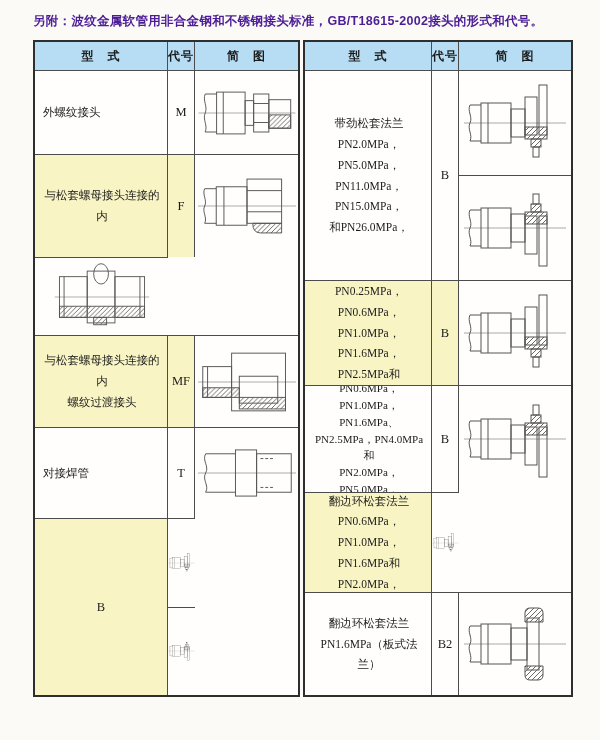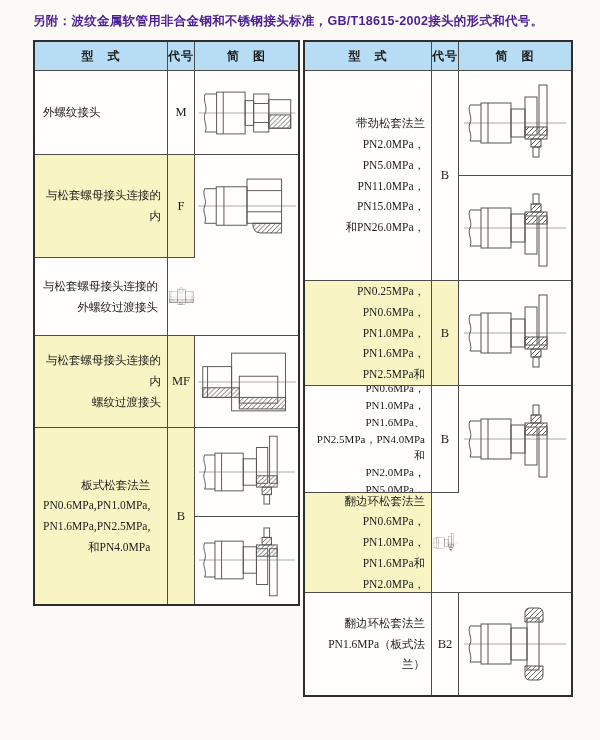--- a/index.html
+++ b/index.html
@@ -26,21 +26,21 @@
     border-right:1px solid #4c4c4c; border-top:1px solid #4c4c4c;
     box-sizing:border-box; background:#fffefd; overflow:hidden;
   }
   .tr:first-child .td{ border-top:none; }
   .td:last-child{ border-right:none;font-family:Liberation Serif, serif; }
   .th{
     background:#b6ddf3; display:flex; align-items:center; justify-content:center;
     font-size:12px; font-weight:600; letter-spacing:1px;
   }
   .type{
-    display:flex; align-items:center; text-align:right;
+    display:flex; align-items:center; text-align:center;
     padding:4px 6px 4px 8px; font-size:11.5px; line-height:1.8;
     white-space:pre-line;
   }
   .tight{ line-height:1.52; font-size:11px; }
   .code{ display:flex; align-items:center; justify-content:center; font-size:12.5px; }
   .diag{ display:flex; align-items:center; justify-content:center; }
   .diag.split{ flex-direction:column; align-items:stretch; padding:0; }
   .half{ flex:1; display:flex; align-items:center; justify-content:center; }
   .half + .half{ border-top:1px solid #4c4c4c; }
   .hl{ background:#f8f4c4; }
@@ -176,46 +176,49 @@
       <div class="td type hl">与松套螺母接头连接的内</div>
       <div class="td code hl">F</div>
       <div class="td diag">
         <svg class="dg" width="100" height="80">
             <use href="#s-f"></use>
           </svg>
       </div>
     </div>
 
     <div class="tr lr3">
-      <div class="td type">与松套螺母接头连接的
-外螺纹过渡接头</div>
       <div class="td diag">
         <svg class="dg" width="100" height="74">
             <use href="#s-mm"></use>
           </svg>
       </div>
     </div>
 
     <div class="tr lr4">
       <div class="td type hl">与松套螺母接头连接的内
 螺纹过渡接头</div>
       <div class="td code hl">MF</div>
       <div class="td diag">
         <svg class="dg" width="100" height="80">
             <use href="#s-mf"></use>
           </svg>
       </div>
     </div>
 
+    <div class="tr lr5">
+      <div class="td type">对接焊管</div>
+      <div class="td code">T</div>
+      <div class="td diag">
+        <svg class="dg" width="100" height="78">
+            <use href="#s-t"></use>
+          </svg>
+      </div>
+    </div>
 
     <div class="tr lr6">
-      <div class="td type hl">板式松套法兰
-PN0.6MPa,PN1.0MPa,
-PN1.6MPa,PN2.5MPa,
-和PN4.0MPa</div>
       <div class="td code hl">B</div>
       <div class="td diag split">
         <div class="half">
           <svg class="dg" width="98" height="78">
               <use href="#s-fu"></use>
             </svg>
         </div>
         <div class="half">
           <svg class="dg" width="98" height="78">
               <use href="#s-fd"></use>

